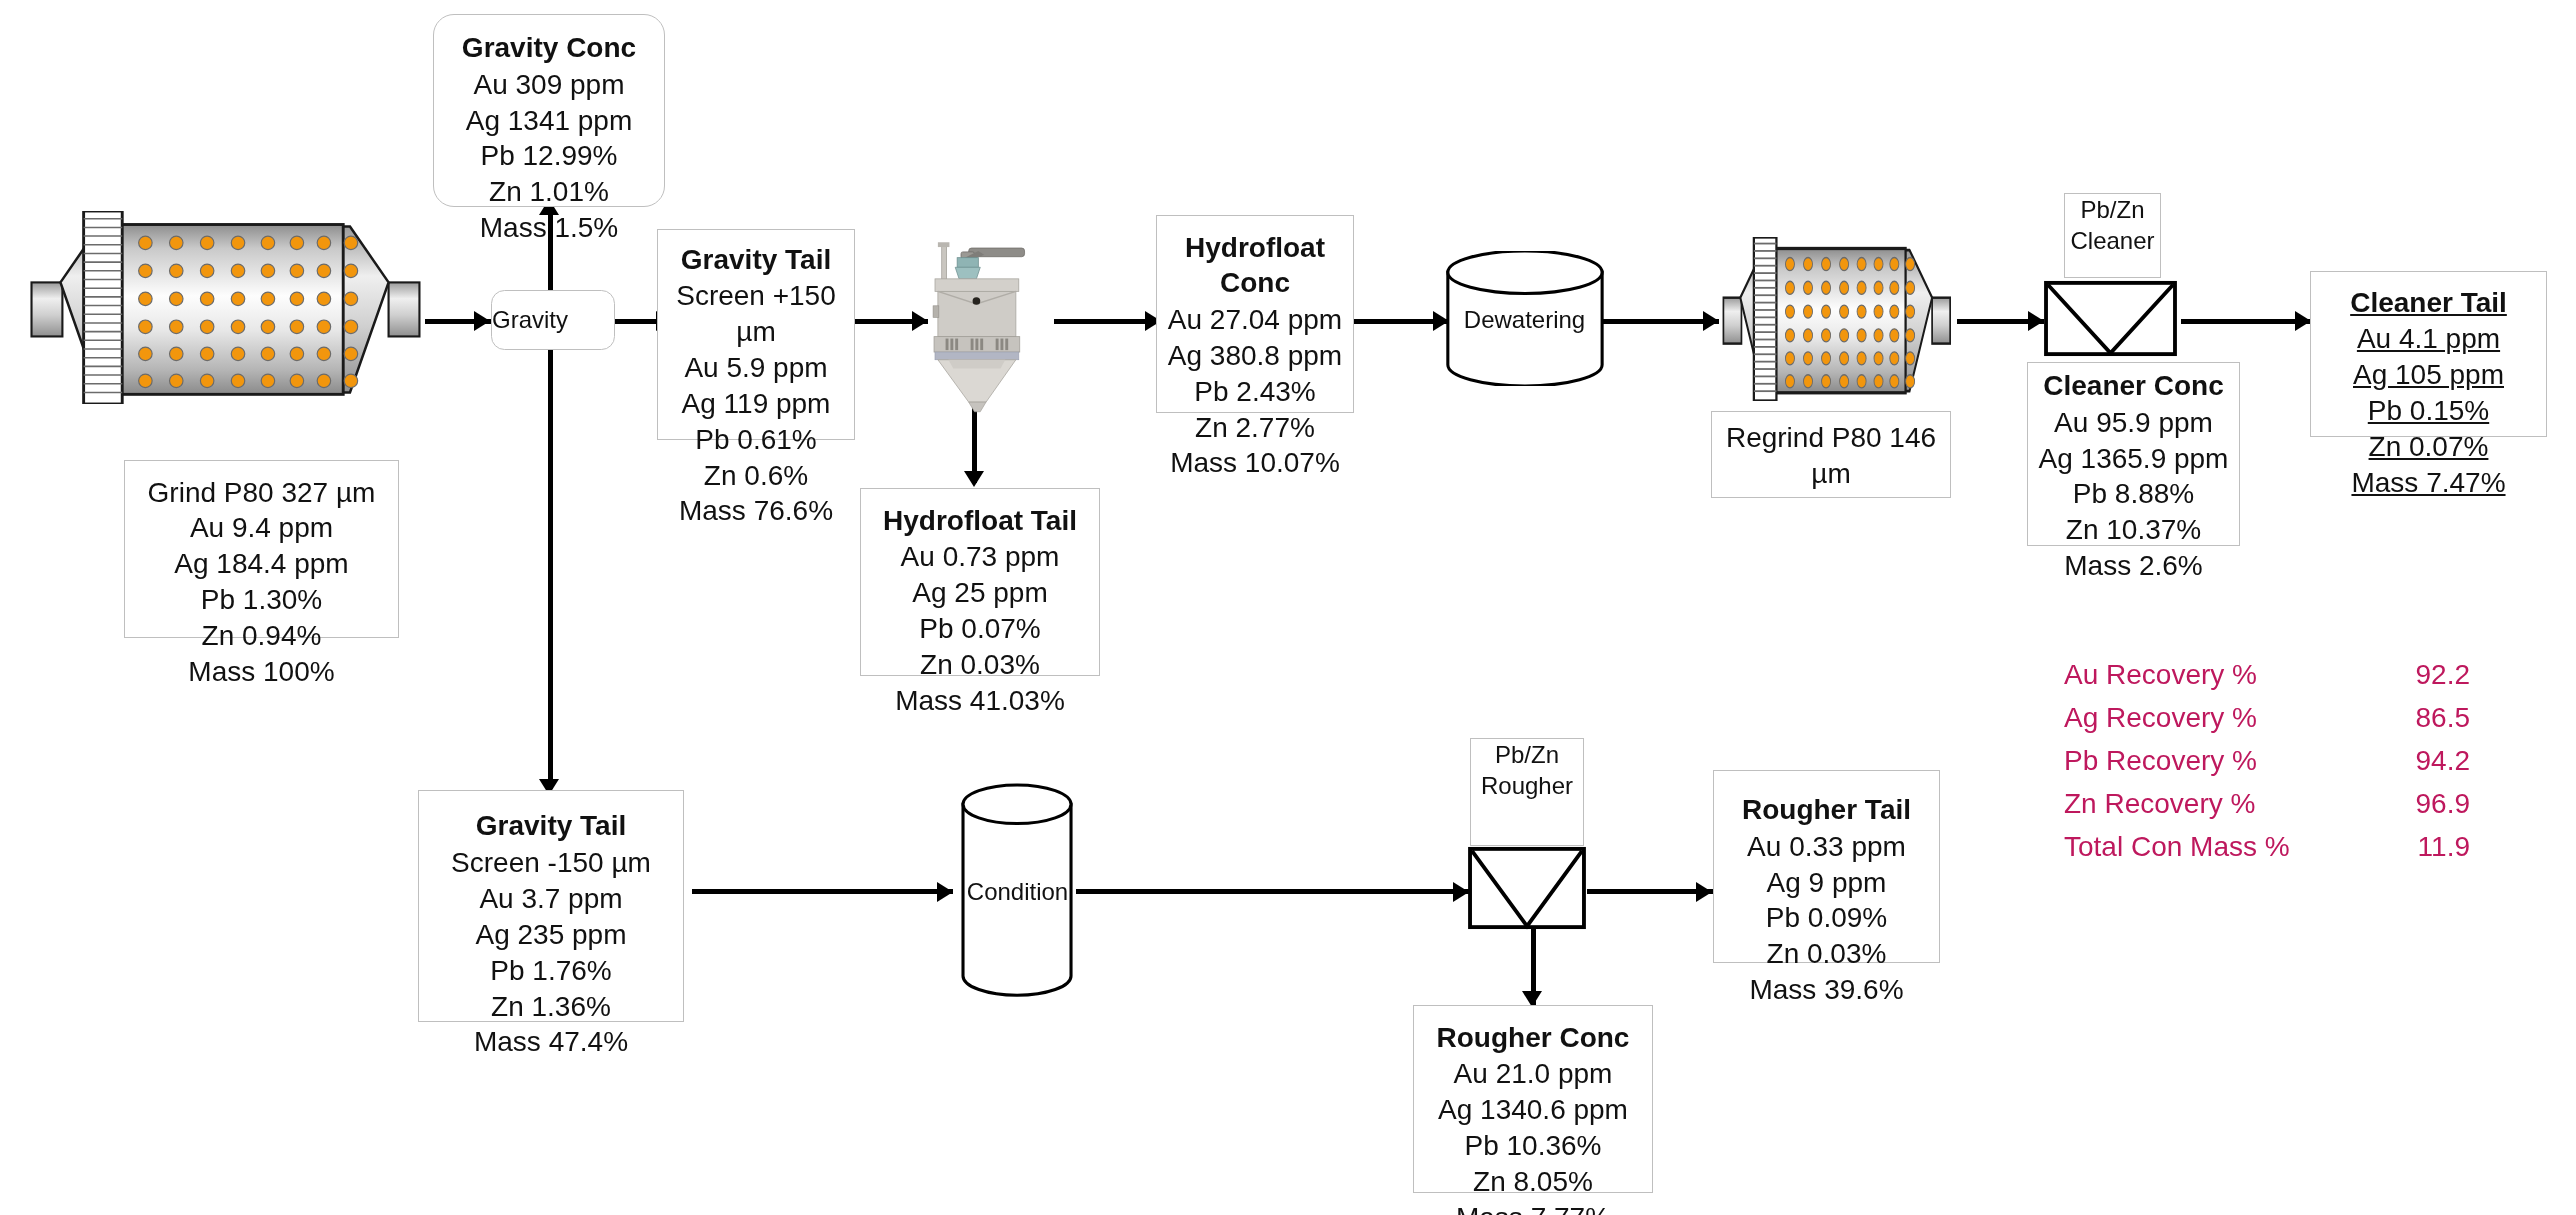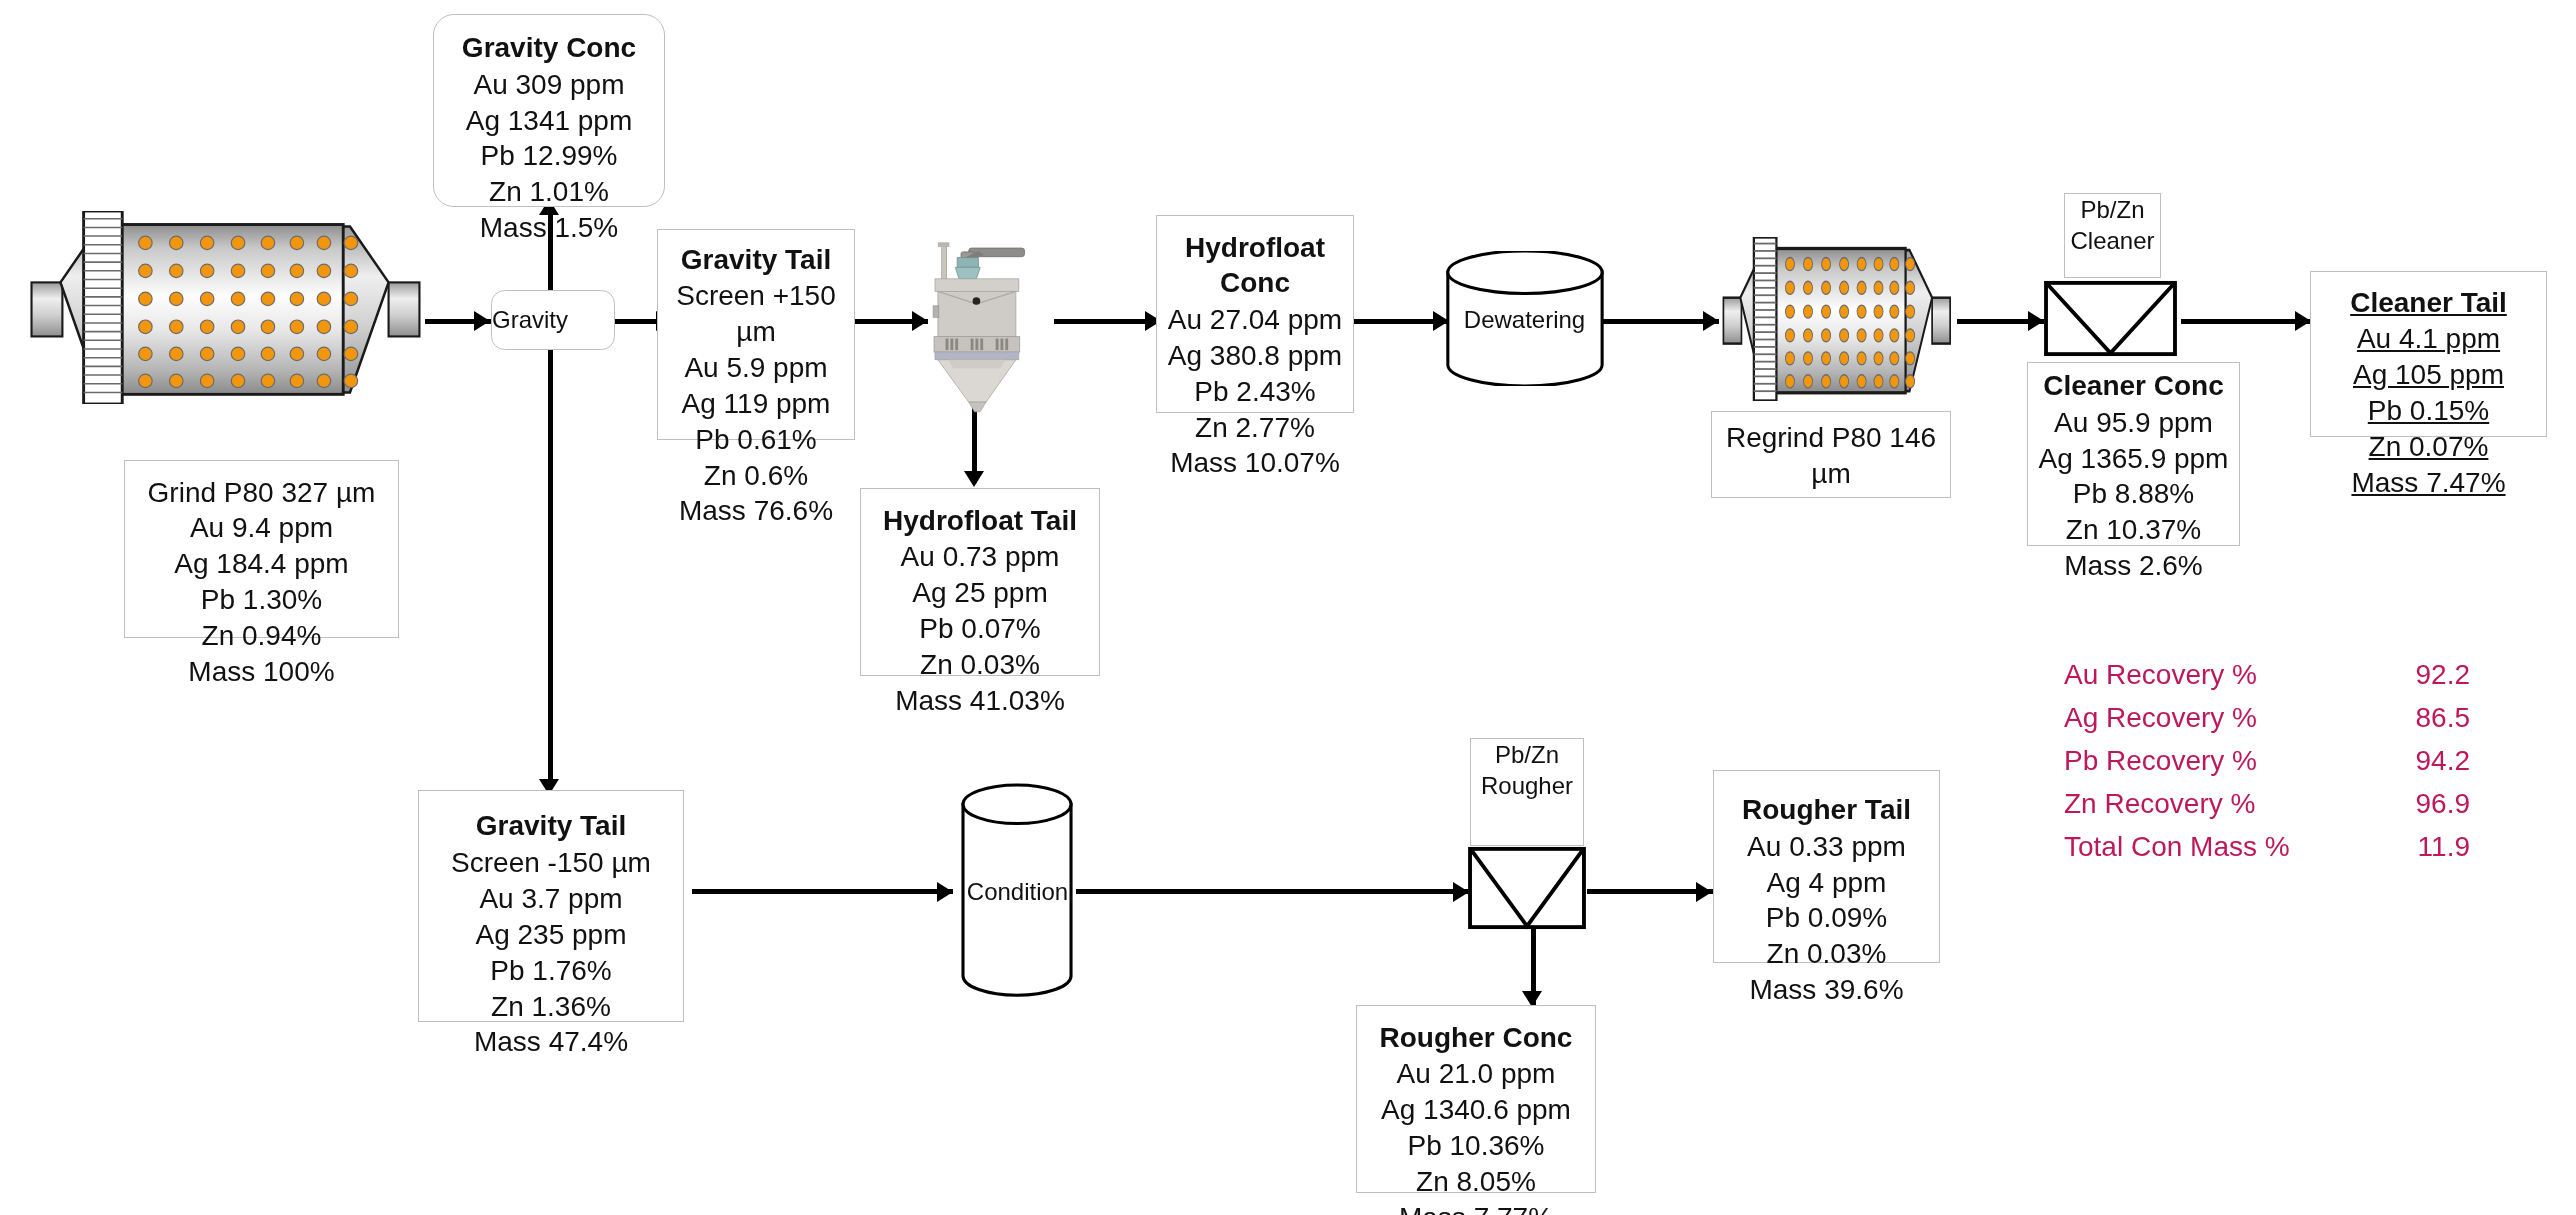--- a/index.html
+++ b/index.html
@@ -559,27 +559,27 @@
     <span class="ln">Au 3.7 ppm</span>
     <span class="ln">Ag 235 ppm</span>
     <span class="ln">Pb 1.76%</span>
     <span class="ln">Zn 1.36%</span>
     <span class="ln">Mass 47.4%</span>
   </div>
 
   <div class="infobox" style="left:1713px; top:770px; width:227px; height:193px; padding-top:21px;">
     <span class="ttl">Rougher Tail</span>
     <span class="ln">Au 0.33 ppm</span>
-    <span class="ln">Ag 4 ppm</span>
+    <span class="ln">Ag 9 ppm</span>
     <span class="ln">Pb 0.09%</span>
     <span class="ln">Zn 0.03%</span>
     <span class="ln">Mass 39.6%</span>
   </div>
 
-  <div class="infobox" style="left:1356px; top:1005px; width:240px; height:188px; padding-top:13.5px;text-align:center;">
+  <div class="infobox" style="left:1413px; top:1005px; width:240px; height:188px; padding-top:13.5px;text-align:center;">
     <span class="ttl">Rougher Conc</span>
     <span class="ln">Au 21.0 ppm</span>
     <span class="ln">Ag 1340.6 ppm</span>
     <span class="ln">Pb 10.36%</span>
     <span class="ln">Zn 8.05%</span>
     <span class="ln">Mass 7.77%</span>
   </div>
 
   <div class="rec-table" style="left:2064px; top:659px;">
     <div class="rec-row">

